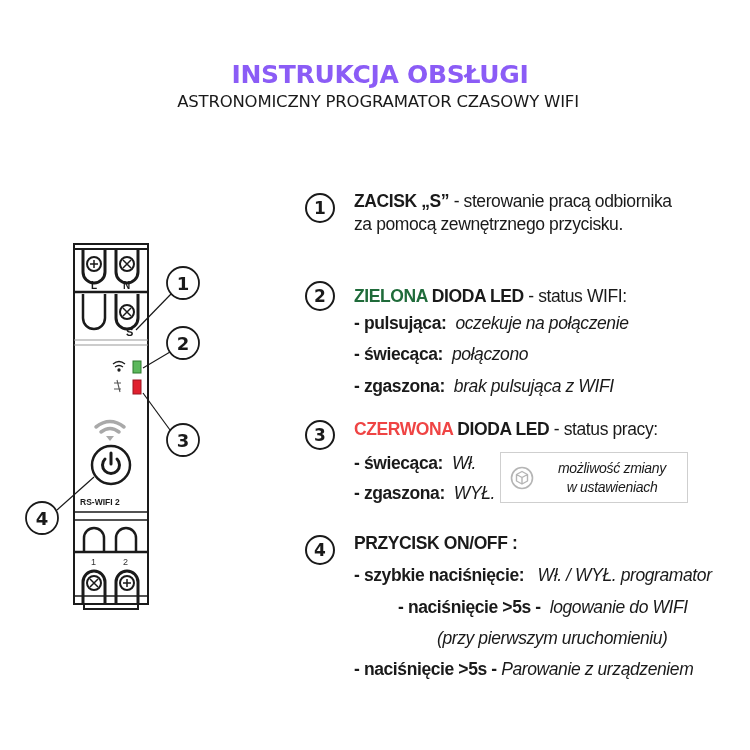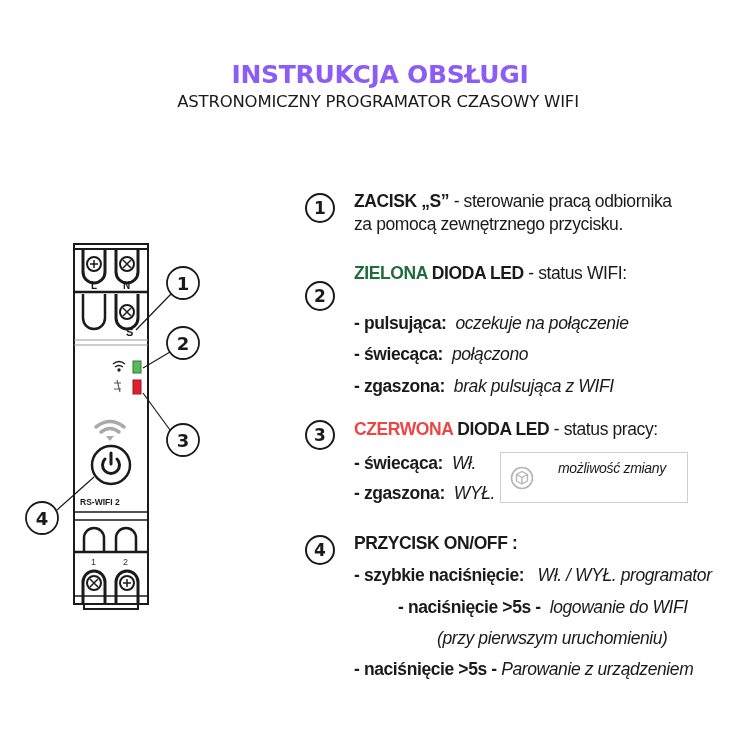--- a/index.html
+++ b/index.html
@@ -139,21 +139,21 @@
     </g>
 </svg>
 
 <div class="num" style="left:305px; top:193px;">1</div>
 <div class="line" style="left:354px; top:191px;">
   <span class="b">ZACISK „S”</span><span> - sterowanie pracą odbiornika</span>
 </div>
 <div class="line" style="left:354px; top:214px;">za pomocą zewnętrznego przycisku.</div>
 
 <div class="num" style="left:305px; top:281px;">2</div>
-<div class="line" style="left:354px; top:263px;">
+<div class="line" style="left:354px; top:286px;">
   <span class="green">ZIELONA</span><span class="b"> DIODA LED</span><span> - status WIFI:</span>
 </div>
 <div class="line" style="left:354px; top:313px;">
   <span class="b">- pulsująca:</span>&nbsp;&nbsp;<span class="i">oczekuje na połączenie</span>
 </div>
 <div class="line" style="left:354px; top:344px;">
   <span class="b">- świecąca:</span>&nbsp;&nbsp;<span class="i">połączono</span>
 </div>
 <div class="line" style="left:354px; top:376px;">
   <span class="b">- zgaszona:</span>&nbsp;&nbsp;<span class="i">brak pulsująca z WIFI</span>
@@ -169,20 +169,21 @@
 <div class="line" style="left:354px; top:483px;">
   <span class="b">- zgaszona:</span>&nbsp;&nbsp;<span class="i">WYŁ.</span>
 </div>
 <div class="infobox">
   <svg class="ico" viewBox="0 0 24 24">
     <circle cx="12" cy="12" r="10.5" fill="none" stroke="#b5b5b5" stroke-width="1.6"></circle>
     <path d="M12 5.5 l5.5 3 v6.5 l-5.5 3 l-5.5 -3 v-6.5 z M6.5 8.5 l5.5 3 l5.5 -3 M12 11.5 v6.5" fill="none" stroke="#b5b5b5" stroke-width="1.4" stroke-linejoin="round"></path>
   </svg>
   <div class="txt">
     <div>możliwość zmiany</div>
+    <div>w ustawieniach</div>
   </div>
 </div>
 
 <div class="num" style="left:305px; top:535px;">4</div>
 <div class="line b" style="left:354px; top:533px;">PRZYCISK ON/OFF :</div>
 <div class="line" style="left:354px; top:565px;">
   <span class="b">- szybkie naciśnięcie:</span>&nbsp;&nbsp;&nbsp;<span class="i">Wł. / WYŁ. programator</span>
 </div>
 <div class="line" style="left:354px; top:597px;margin-left:44px;">
   <span class="b">- naciśnięcie &gt;5s -</span>&nbsp;&nbsp;<span class="i">logowanie do WIFI</span>

